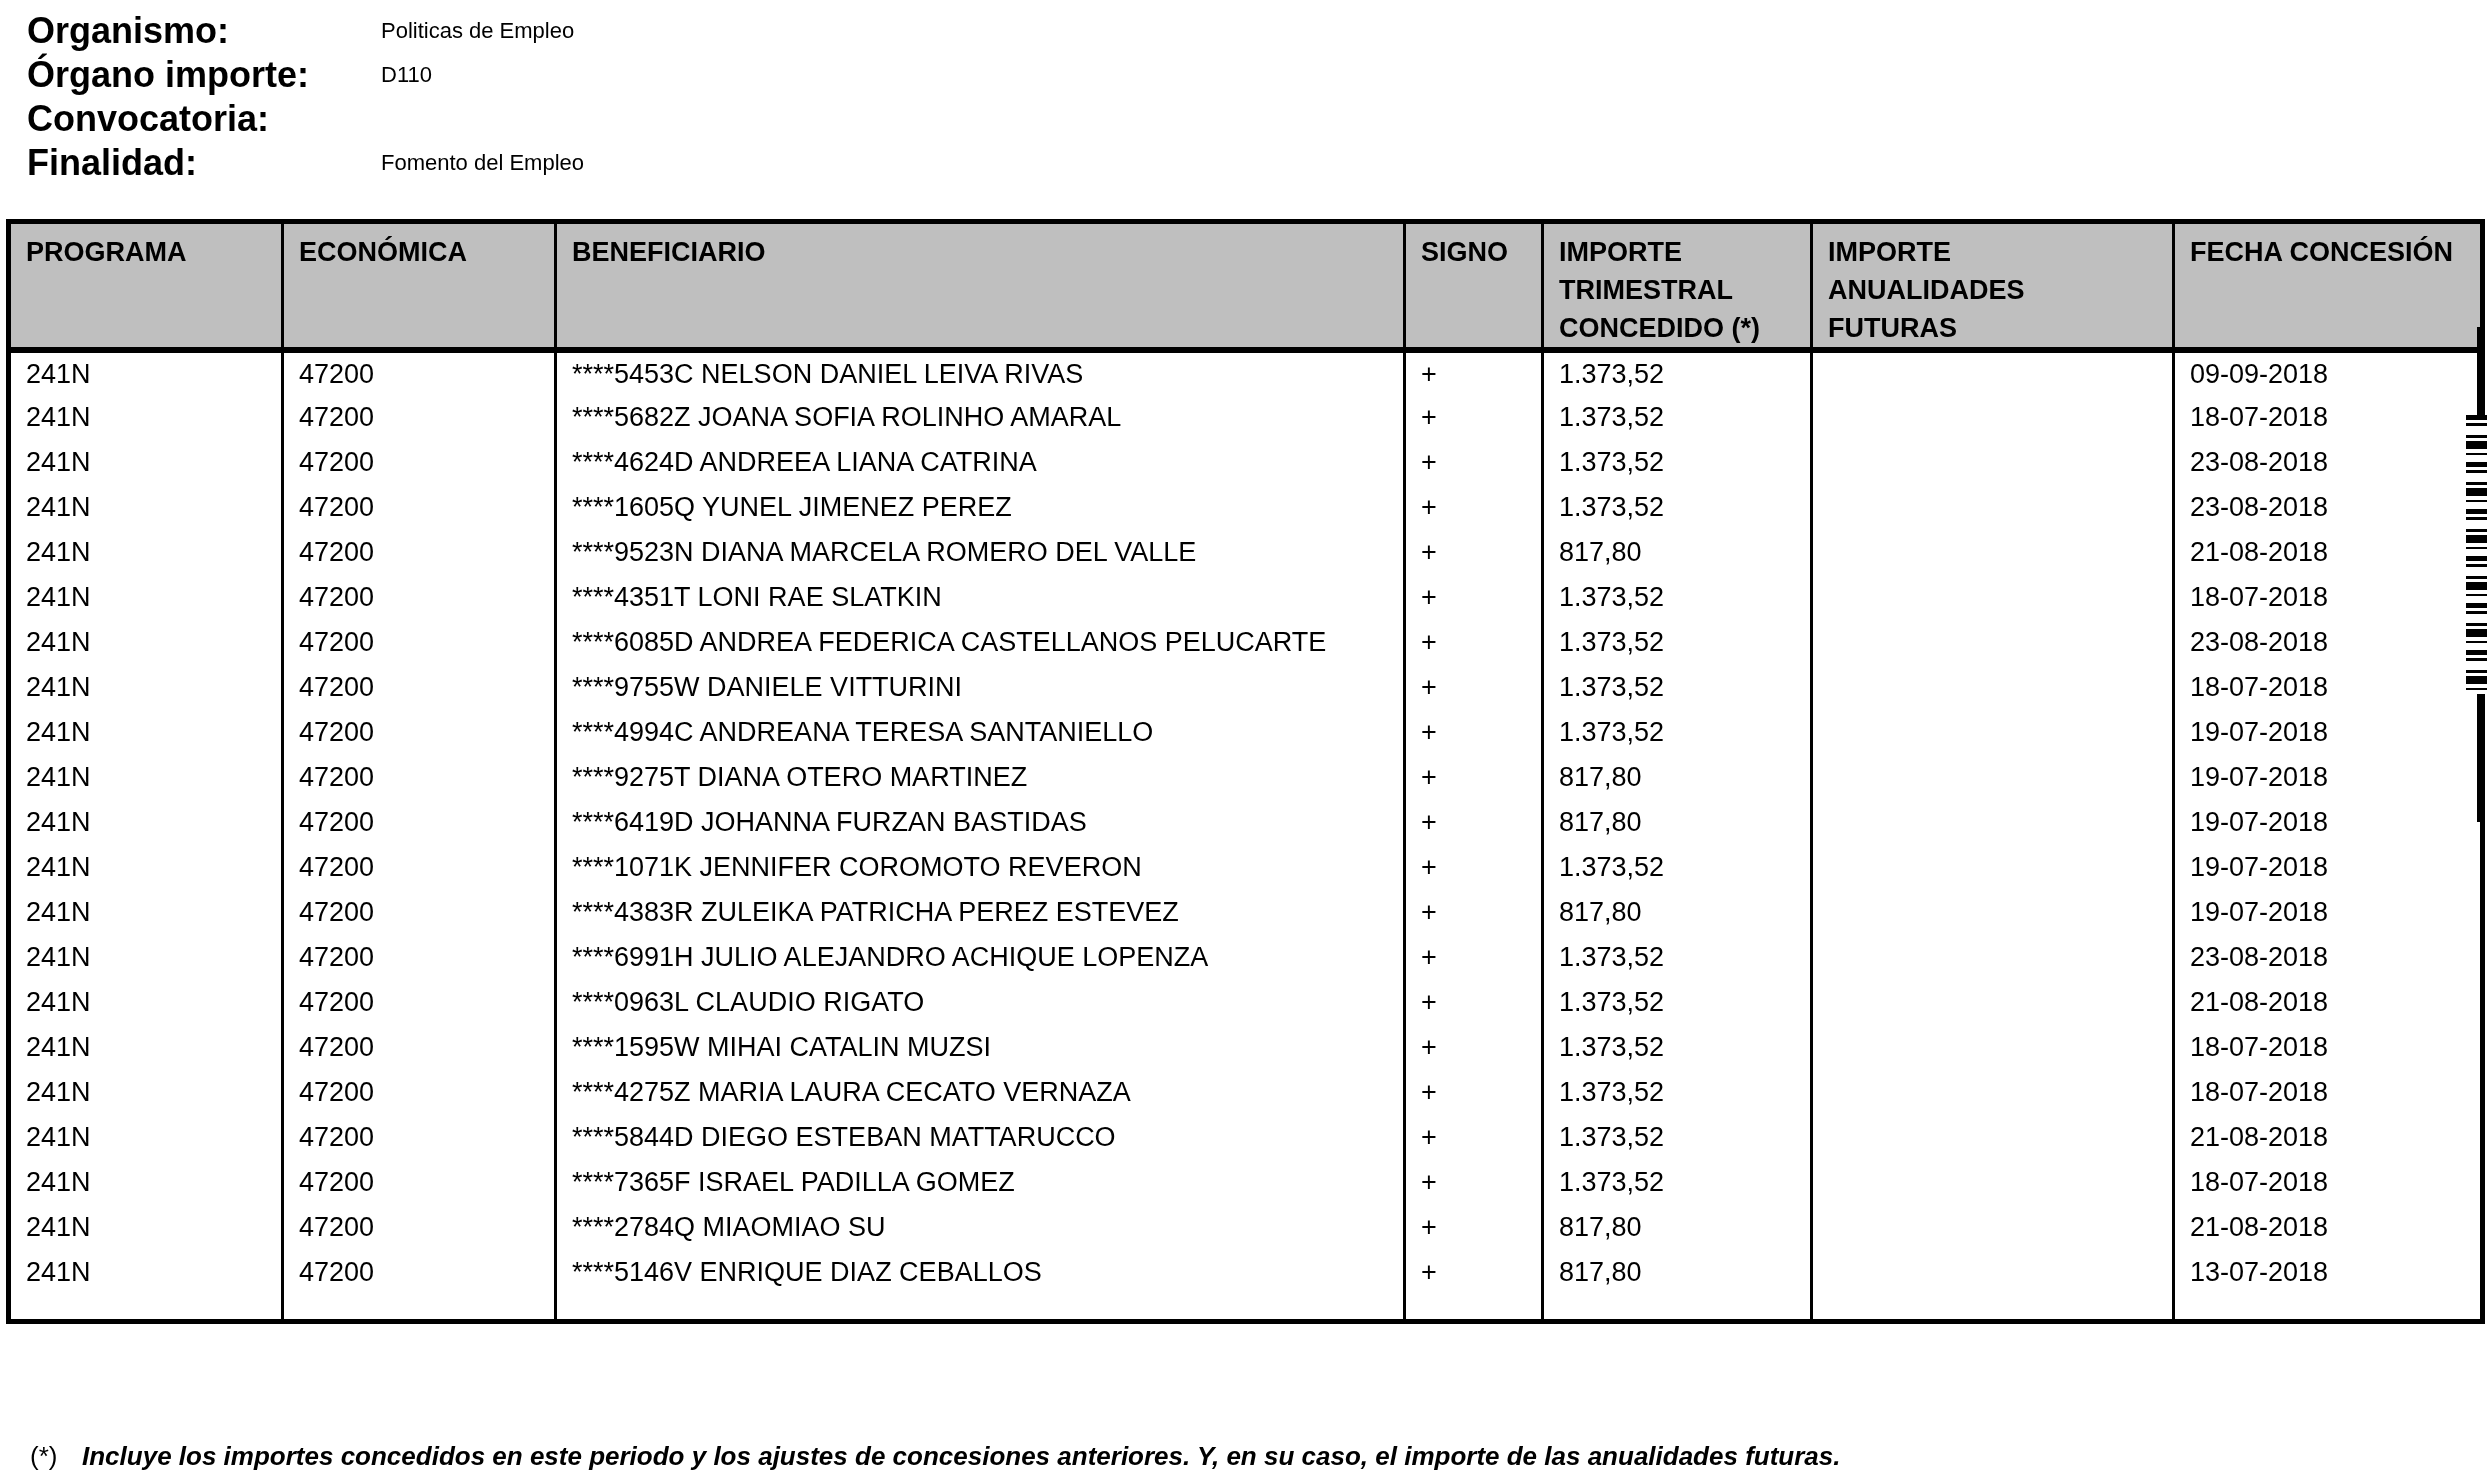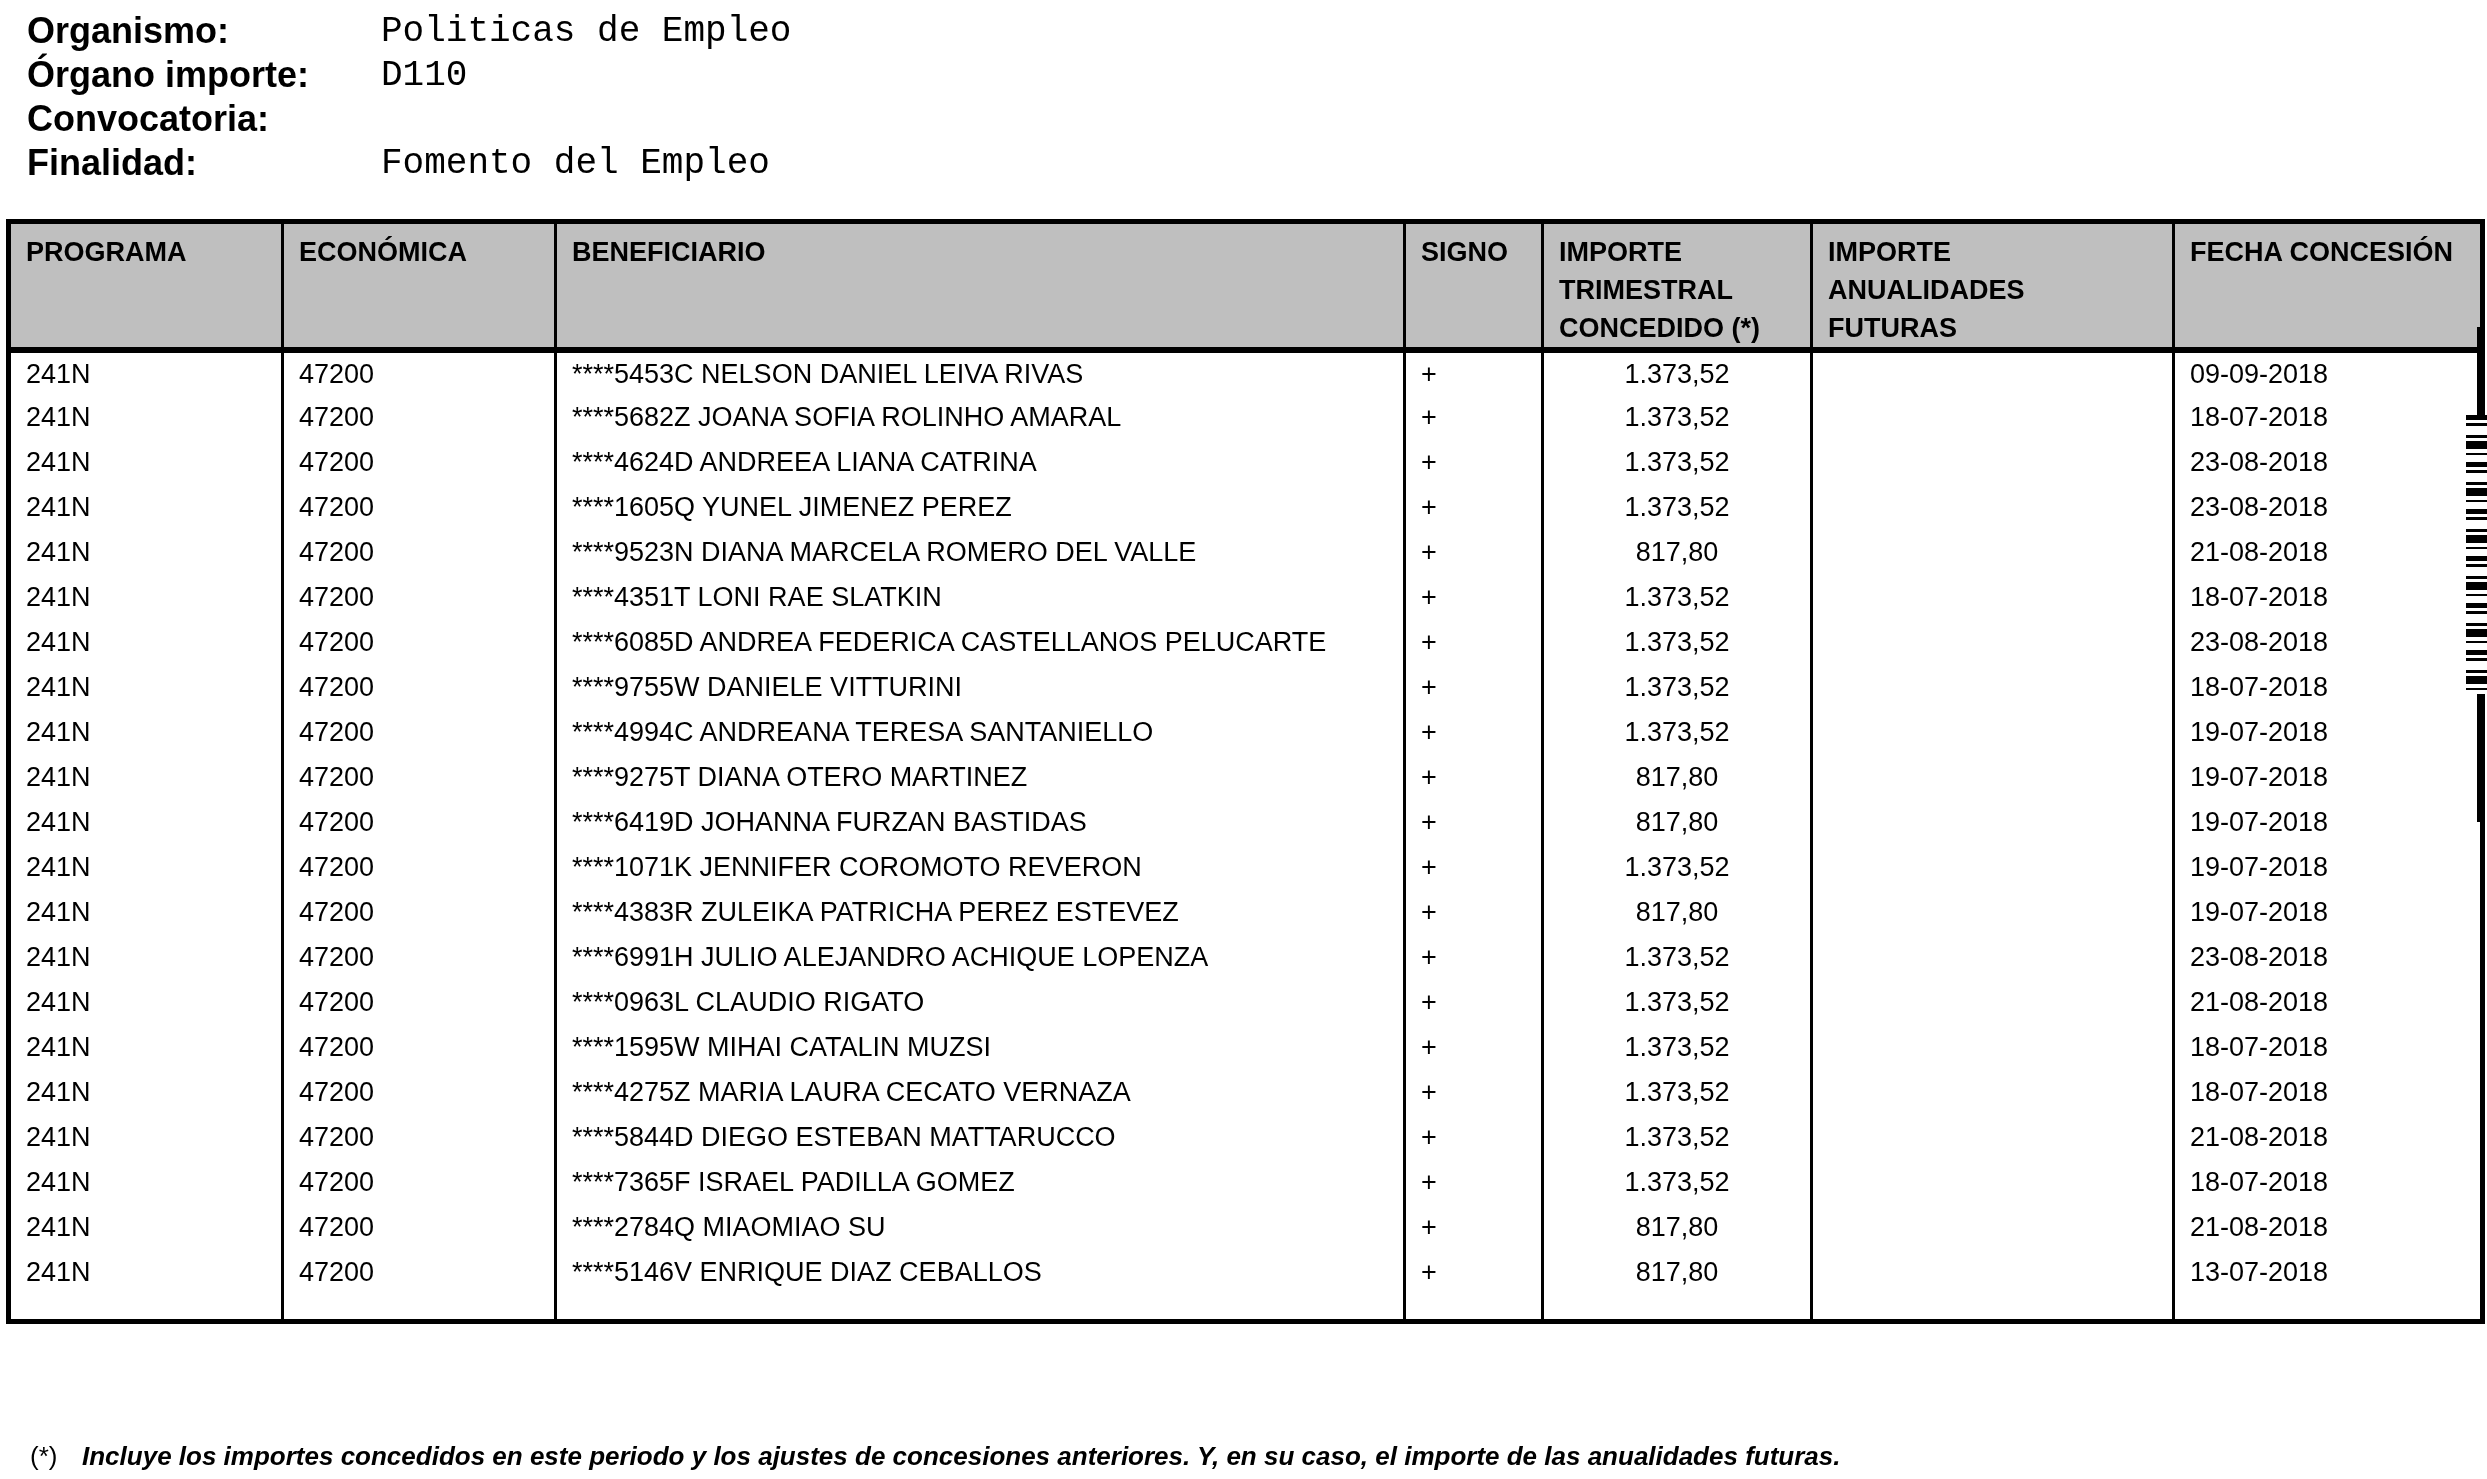--- a/index.html
+++ b/index.html
@@ -8,21 +8,21 @@
     width: 2487px; height: 1480px;
     font-family: "Liberation Sans", sans-serif;
     color: #000000;
   }
   .page { position: relative; width: 2487px; height: 1480px; overflow: hidden; background: #ffffff; }
 
   
   .meta { position: absolute; left: 27px; top: 9px; }
   .meta-row { display: flex; height: 44px; align-items: center; }
   .meta-label { width: 354px; font-weight: bold; font-size: 36px; }
-  .meta-value { font-size: 36px; white-space: nowrap; font-family: Liberation Mono, monospace; }
+  .meta-value { font-size: 22px; white-space: nowrap; }
 
   
   .grants-table {
     position: absolute; left: 6px; top: 219px;
     width: 2473px;
     border-collapse: collapse; table-layout: fixed;
     font-size: 27px;
     border: 5.3px solid #000;
   }
   .grants-table th {
@@ -37,21 +37,21 @@
   }
   .grants-table th:first-child { border-left: none; }
   .grants-table td {
     border-left: 3px solid #000;
     padding: 0 15px;
     height: 45px;
     vertical-align: middle;
     white-space: nowrap; overflow: hidden;
   }
   .grants-table td:first-child { border-left: none; }
-  .grants-table td.amount { text-align: center; }
+  .grants-table td.amount { text-align: left; }
   .grants-table tr.spacer-row td { height: 26px; }
 
   
   .barcode {
     position: absolute; left: 2466px; top: 415px; width: 20.5px; height: 279px;
     background: repeating-linear-gradient(180deg,
       #000 0px, #000 5.3px,
       #fff 5.3px, #fff 8.4px,
       #000 8.4px, #000 11.4px,
       #fff 11.4px, #fff 20px,

